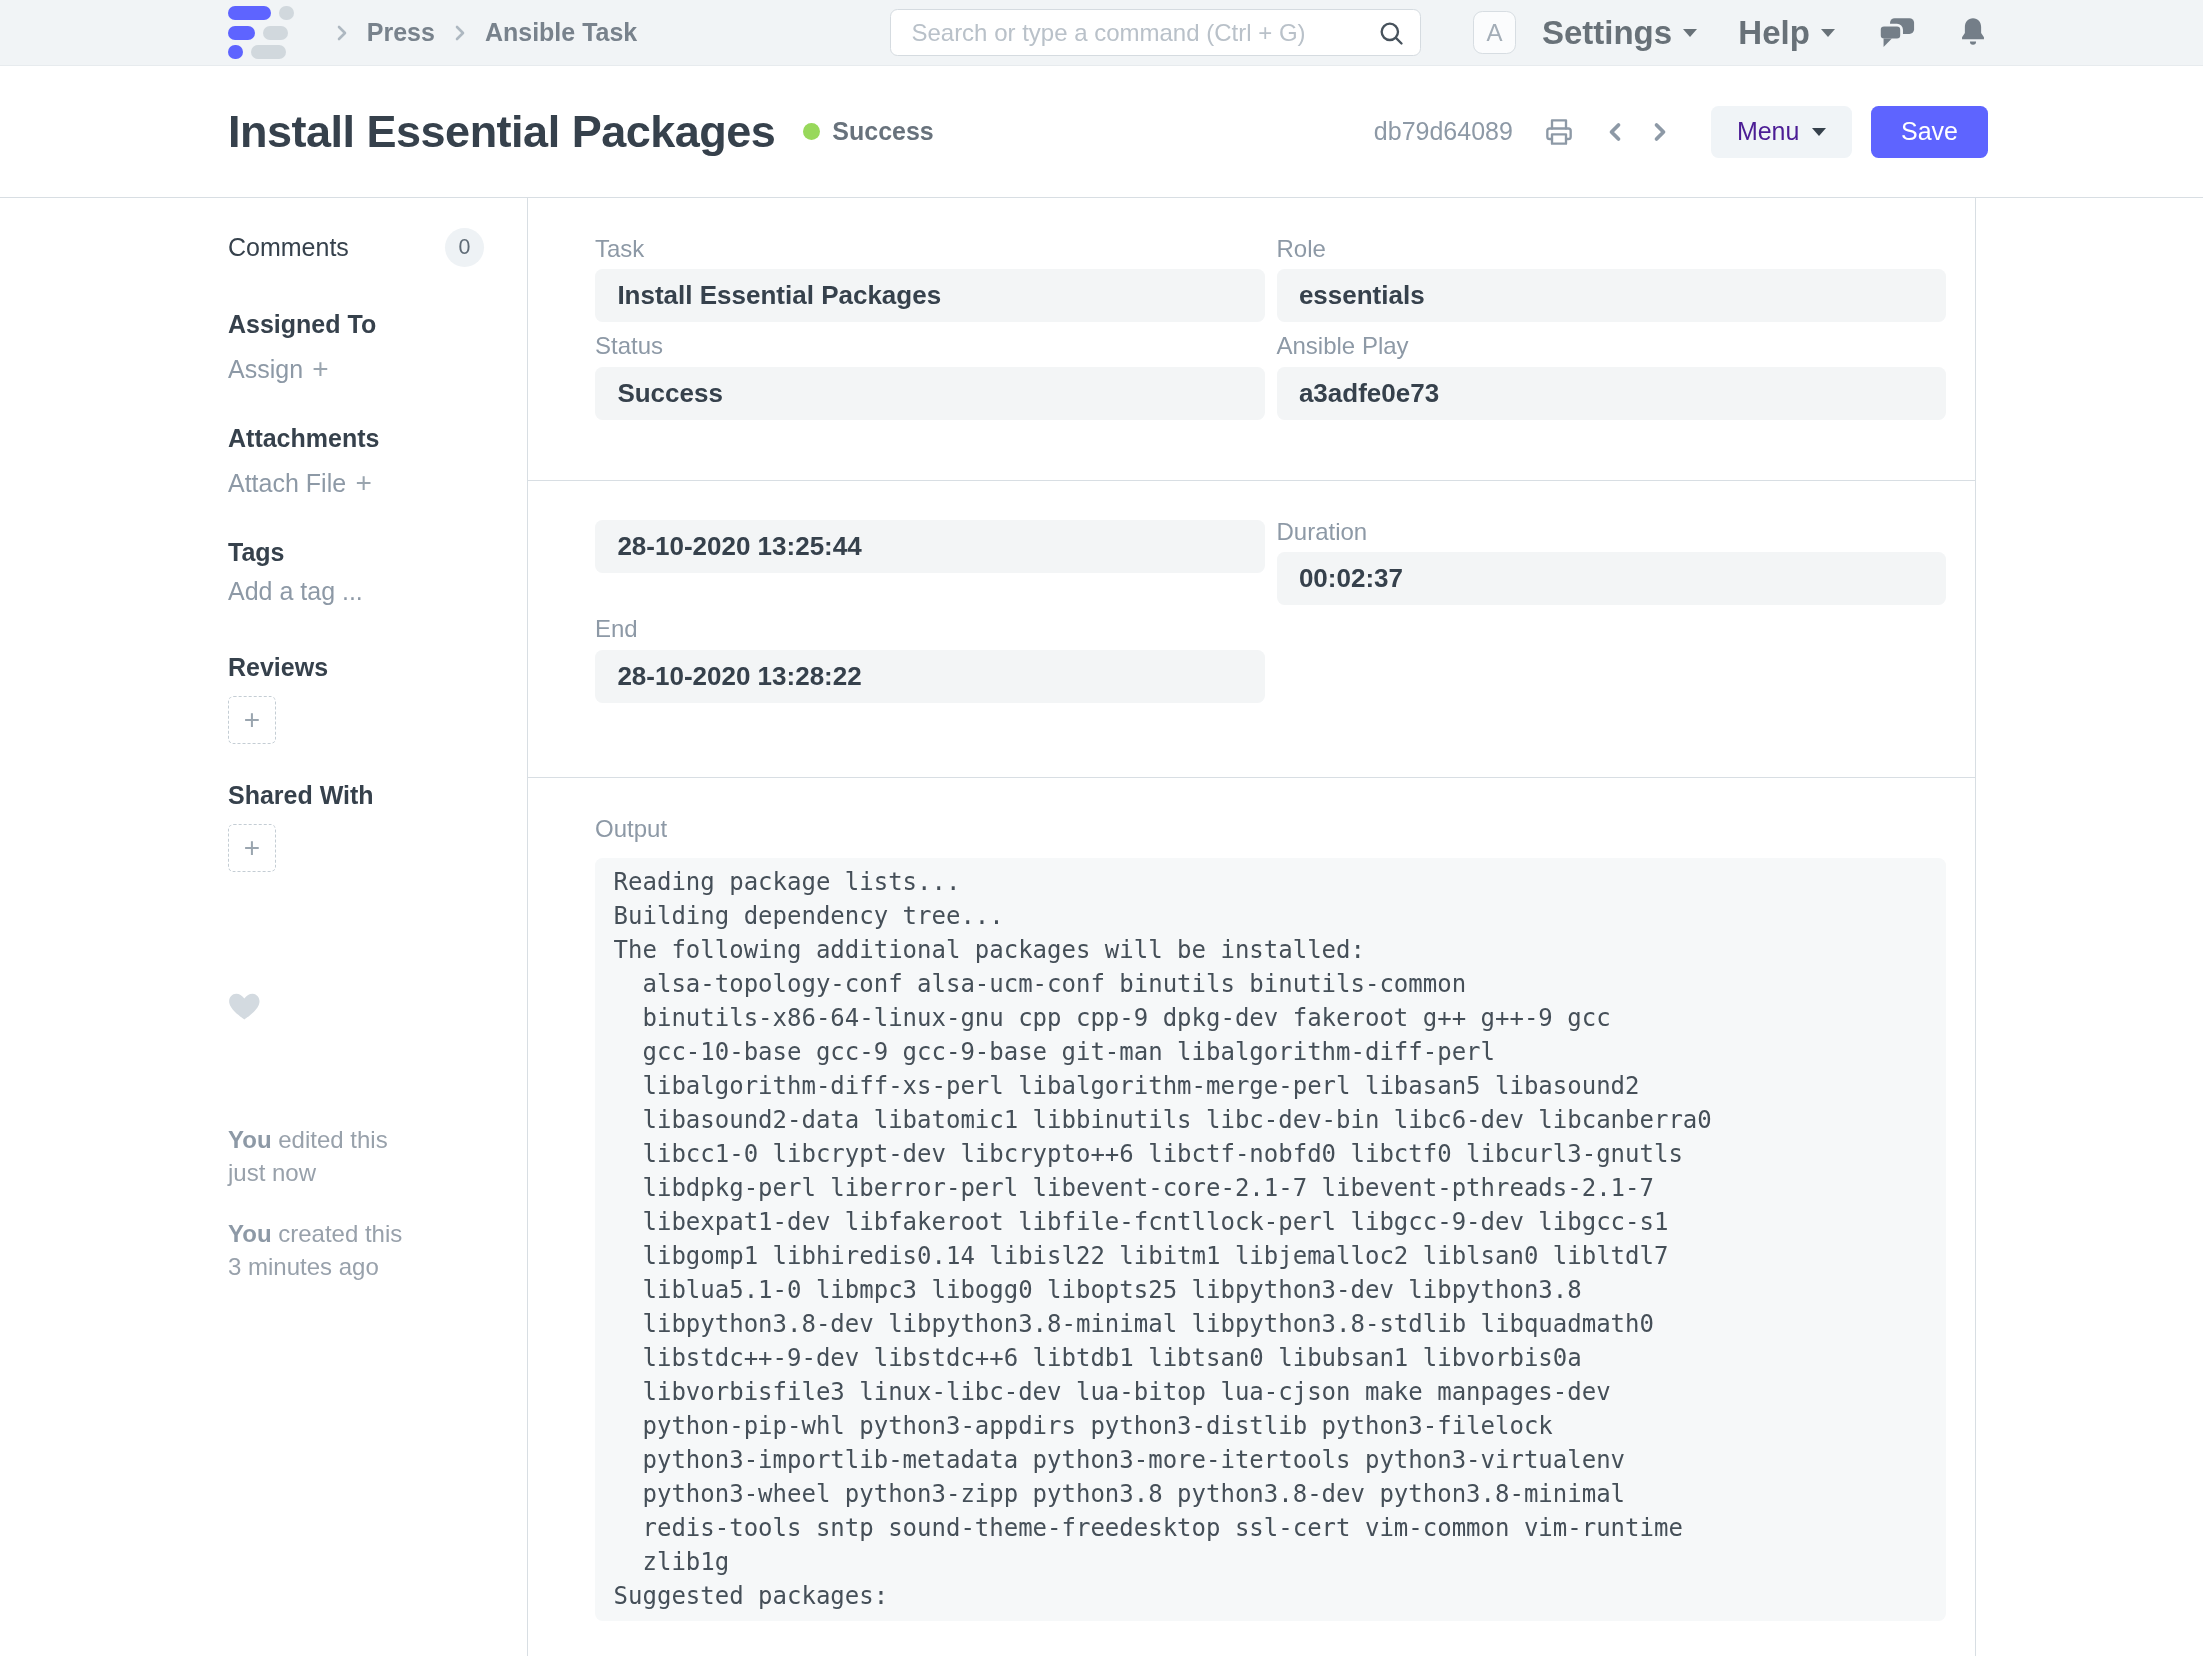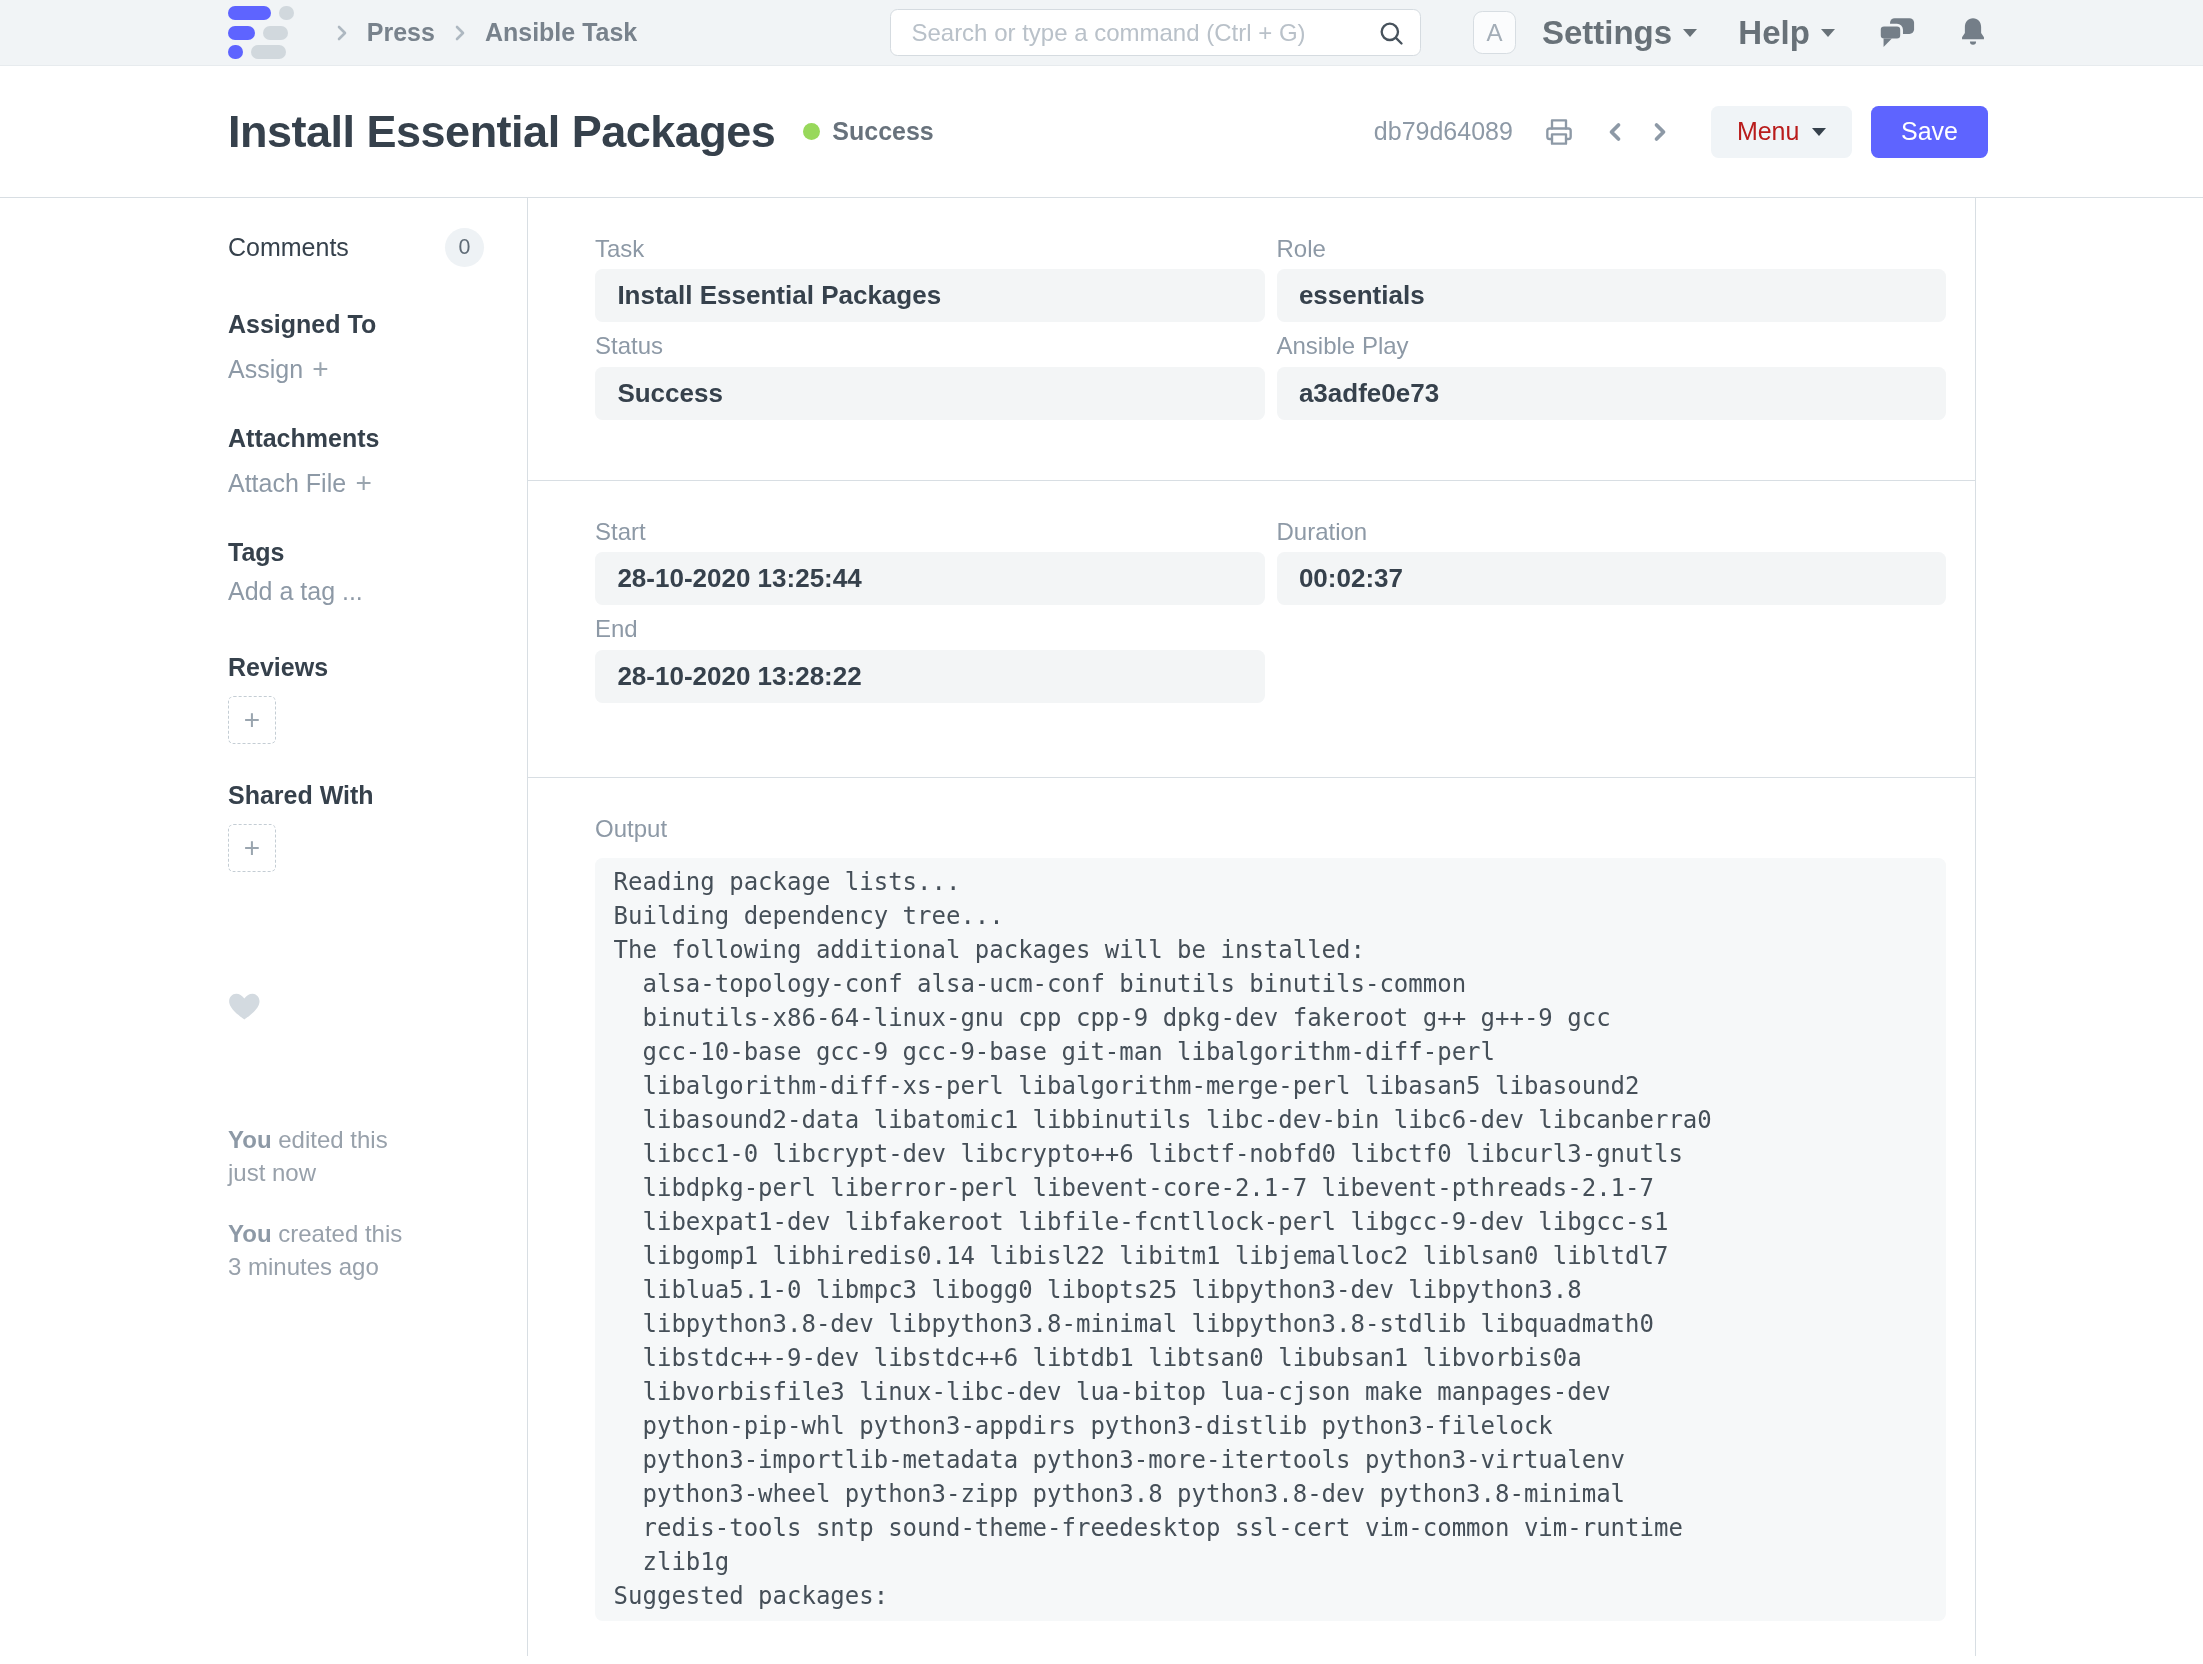--- a/index.html
+++ b/index.html
@@ -47,21 +47,21 @@
   .dot { width:17px; height:17px; border-radius:50%; background:#98d85b; margin-right:12px; }
   .indicator span { font-size:25px; font-weight:600; color:#68727c; }
   .actions { display:flex; align-items:center; }
   .doc-id { font-size:25px; color:#8d99a6; margin-right:32px; }
   .act-icon { display:flex; align-items:center; cursor:pointer; }
   .act-icon.print { margin-right:28px; }
   .act-icon.prev { margin-right:17px; }
   .act-icon.next { margin-right:37px; }
   .btn { height:52px; border:none; border-radius:7.5px; font-family:"Liberation Sans",sans-serif;
     font-size:25px; display:flex; align-items:center; cursor:pointer; }
-  .btn-menu { background:#f0f4f7; color:#b91c1c; padding:0 26px; margin-right:18.6px; }
+  .btn-menu { background:#f0f4f7; color:#4c1d95; padding:0 26px; margin-right:18.6px; }
   .btn-menu .caret { border-top-color:#36414c; margin-left:13px; }
   .btn-save { background:#5e64ff; color:#fff; padding:0 30px; font-weight:500; }
 
   
   .main { margin-left:228px; width:1760px; height:1458px; display:flex; }
   .sidebar { width:299px; padding:30px 43px 0 0; flex-shrink:0; }
   .form-col { flex:1; border-left:0.9px solid #d8dee3; border-right:0.9px solid #d8dee3;
     margin-right:12px; background:#fff; }
 
   
@@ -275,21 +275,20 @@
         <div class="field">
           <div class="f-label">Ansible Play</div>
           <div class="control">a3adfe0e73</div>
         </div>
       </div>
     </div>
 
     <div class="form-section dates">
       <div class="field-grid">
         <div class="field">
-          <div class="f-label">Start</div>
           <div class="control">28-10-2020 13:25:44</div>
         </div>
         <div class="field">
           <div class="f-label">Duration</div>
           <div class="control">00:02:37</div>
         </div>
         <div class="field">
           <div class="f-label">End</div>
           <div class="control">28-10-2020 13:28:22</div>
         </div>

